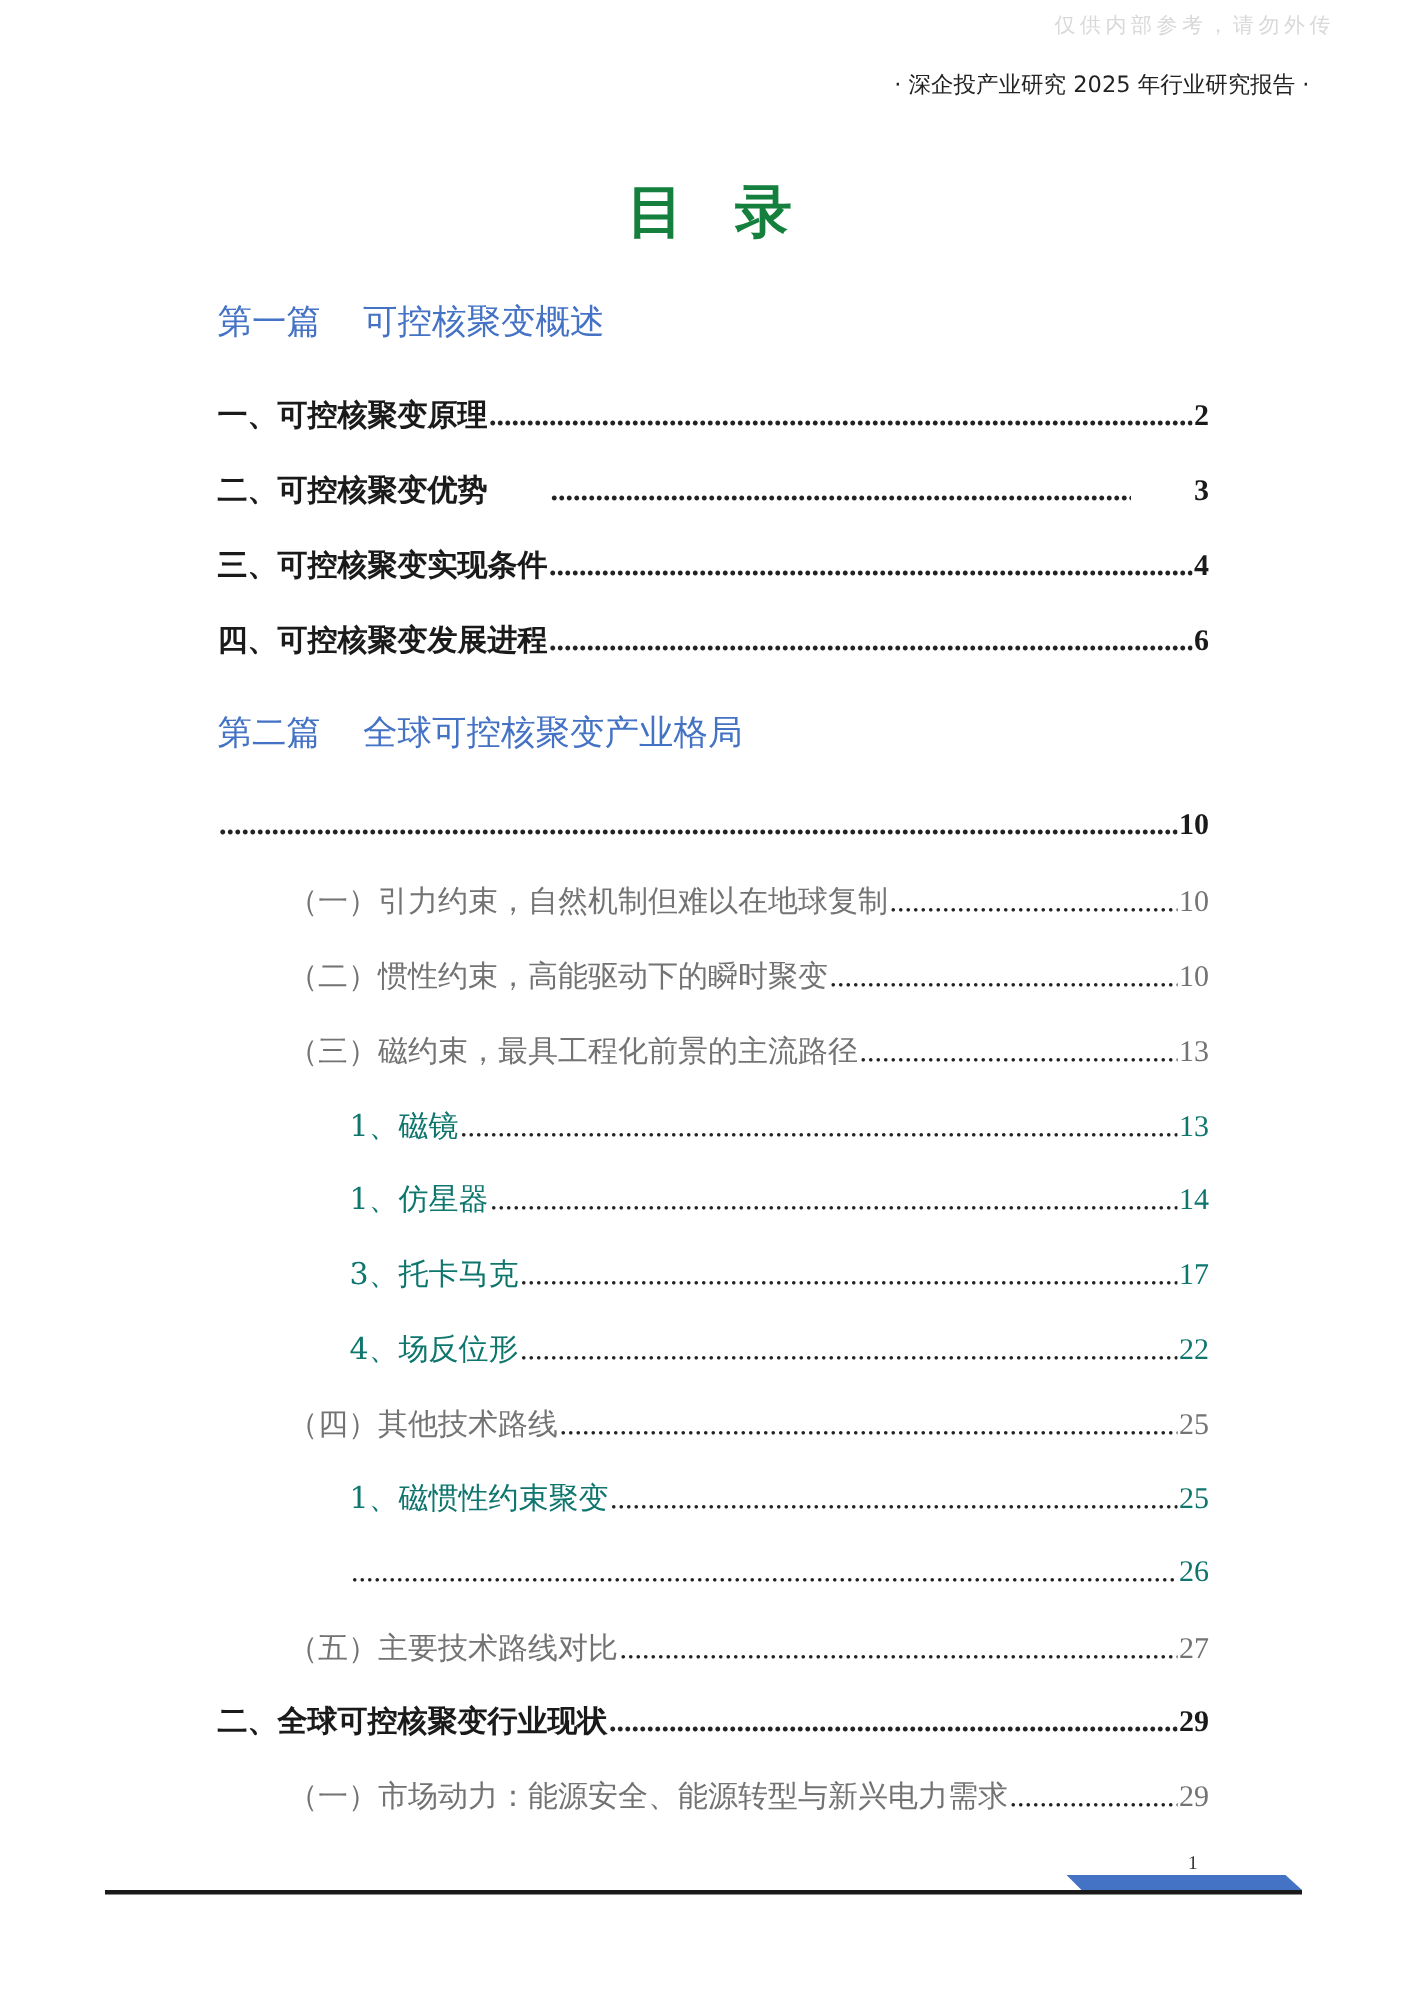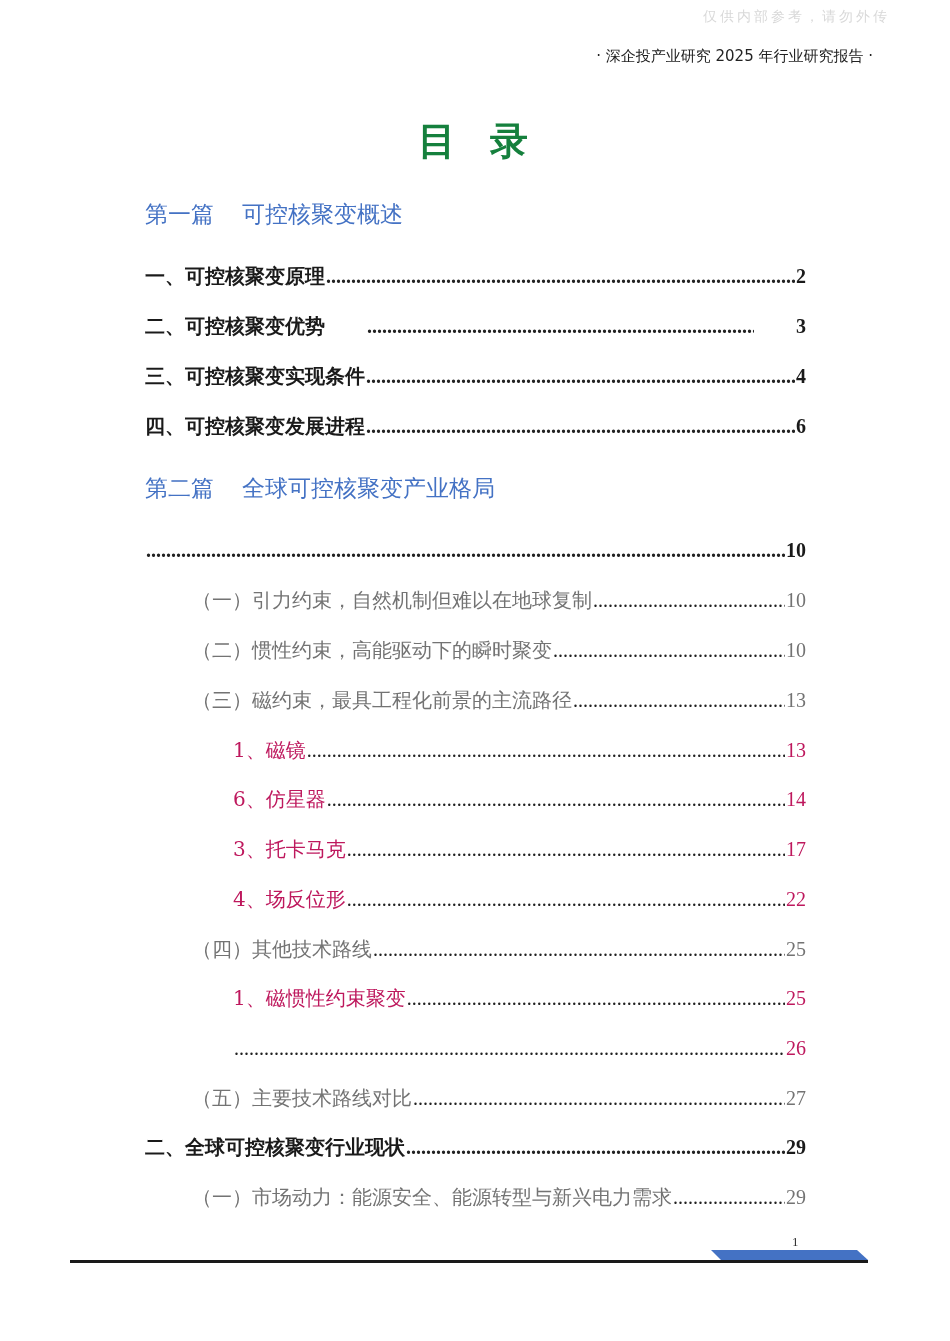--- a/index.html
+++ b/index.html
@@ -19,21 +19,21 @@
            white-space: nowrap; }
   .entry .label { flex: 0 0 auto; }
   .entry .leader { flex: 1 1 auto; overflow: hidden; margin: 0 1px; color: #222; letter-spacing: 0px;
                    font-family: "Liberation Serif", serif; }
   .entry .leader::before { content: "................................................................................................................................................................................................................................................"; }
   .entry .page { flex: 0 0 auto; font-family: "Liberation Serif", serif; }
   .lvl1 { left: 145px; font-size: 20px; font-weight: bold; font-family: "DejaVu Sans", "Liberation Sans", sans-serif; }
   .lvl1 .leader, .lvl1 .page { font-weight: bold; font-size: 20px; }
   .lvl2 { left: 192px; font-size: 20px; font-family: "DejaVu Serif", "Liberation Serif", serif; color: #737373; }
   .lvl2 .leader, .lvl2 .page { font-size: 20px; }
-  .lvl3 { left: 233px; font-size: 20px; font-family: "DejaVu Serif", "Liberation Serif", serif; color: #be185d; }
+  .lvl3 { left: 233px; font-size: 20px; font-family: "DejaVu Serif", "Liberation Serif", serif; color: #0f766e; }
   .lvl3 .leader, .lvl3 .page { font-size: 20px; }
   .page-number { position: absolute; top: 1234px; left: 792px; font-size: 13px;
                  font-family: "Liberation Serif", serif; color: #333; }
   .footer-band { position: absolute; top: 1250px; left: 711px; width: 157px; height: 10px; }
   .footer-rule { position: absolute; top: 1260px; left: 70px; width: 798px; height: 3px; background: #1a1a1a; }
 </style>
 </head>
 <body>
 
 <div class="watermark">仅供内部参考，请勿外传</div>
@@ -88,21 +88,21 @@
   <span class="label">（三）磁约束，最具工程化前景的主流路径</span>
     <span class="leader"></span>
     <span class="page">13</span>
 </div>
 <div class="entry lvl3" style="top:735px;">
   <span class="label">1、磁镜</span>
     <span class="leader"></span>
     <span class="page">13</span>
 </div>
 <div class="entry lvl3" style="top:784px;">
-  <span class="label">6、仿星器</span>
+  <span class="label">1、仿星器</span>
     <span class="leader"></span>
     <span class="page">14</span>
 </div>
 <div class="entry lvl3" style="top:834px;">
   <span class="label">3、托卡马克</span>
     <span class="leader"></span>
     <span class="page">17</span>
 </div>
 <div class="entry lvl3" style="top:884px;">
   <span class="label">4、场反位形</span>

